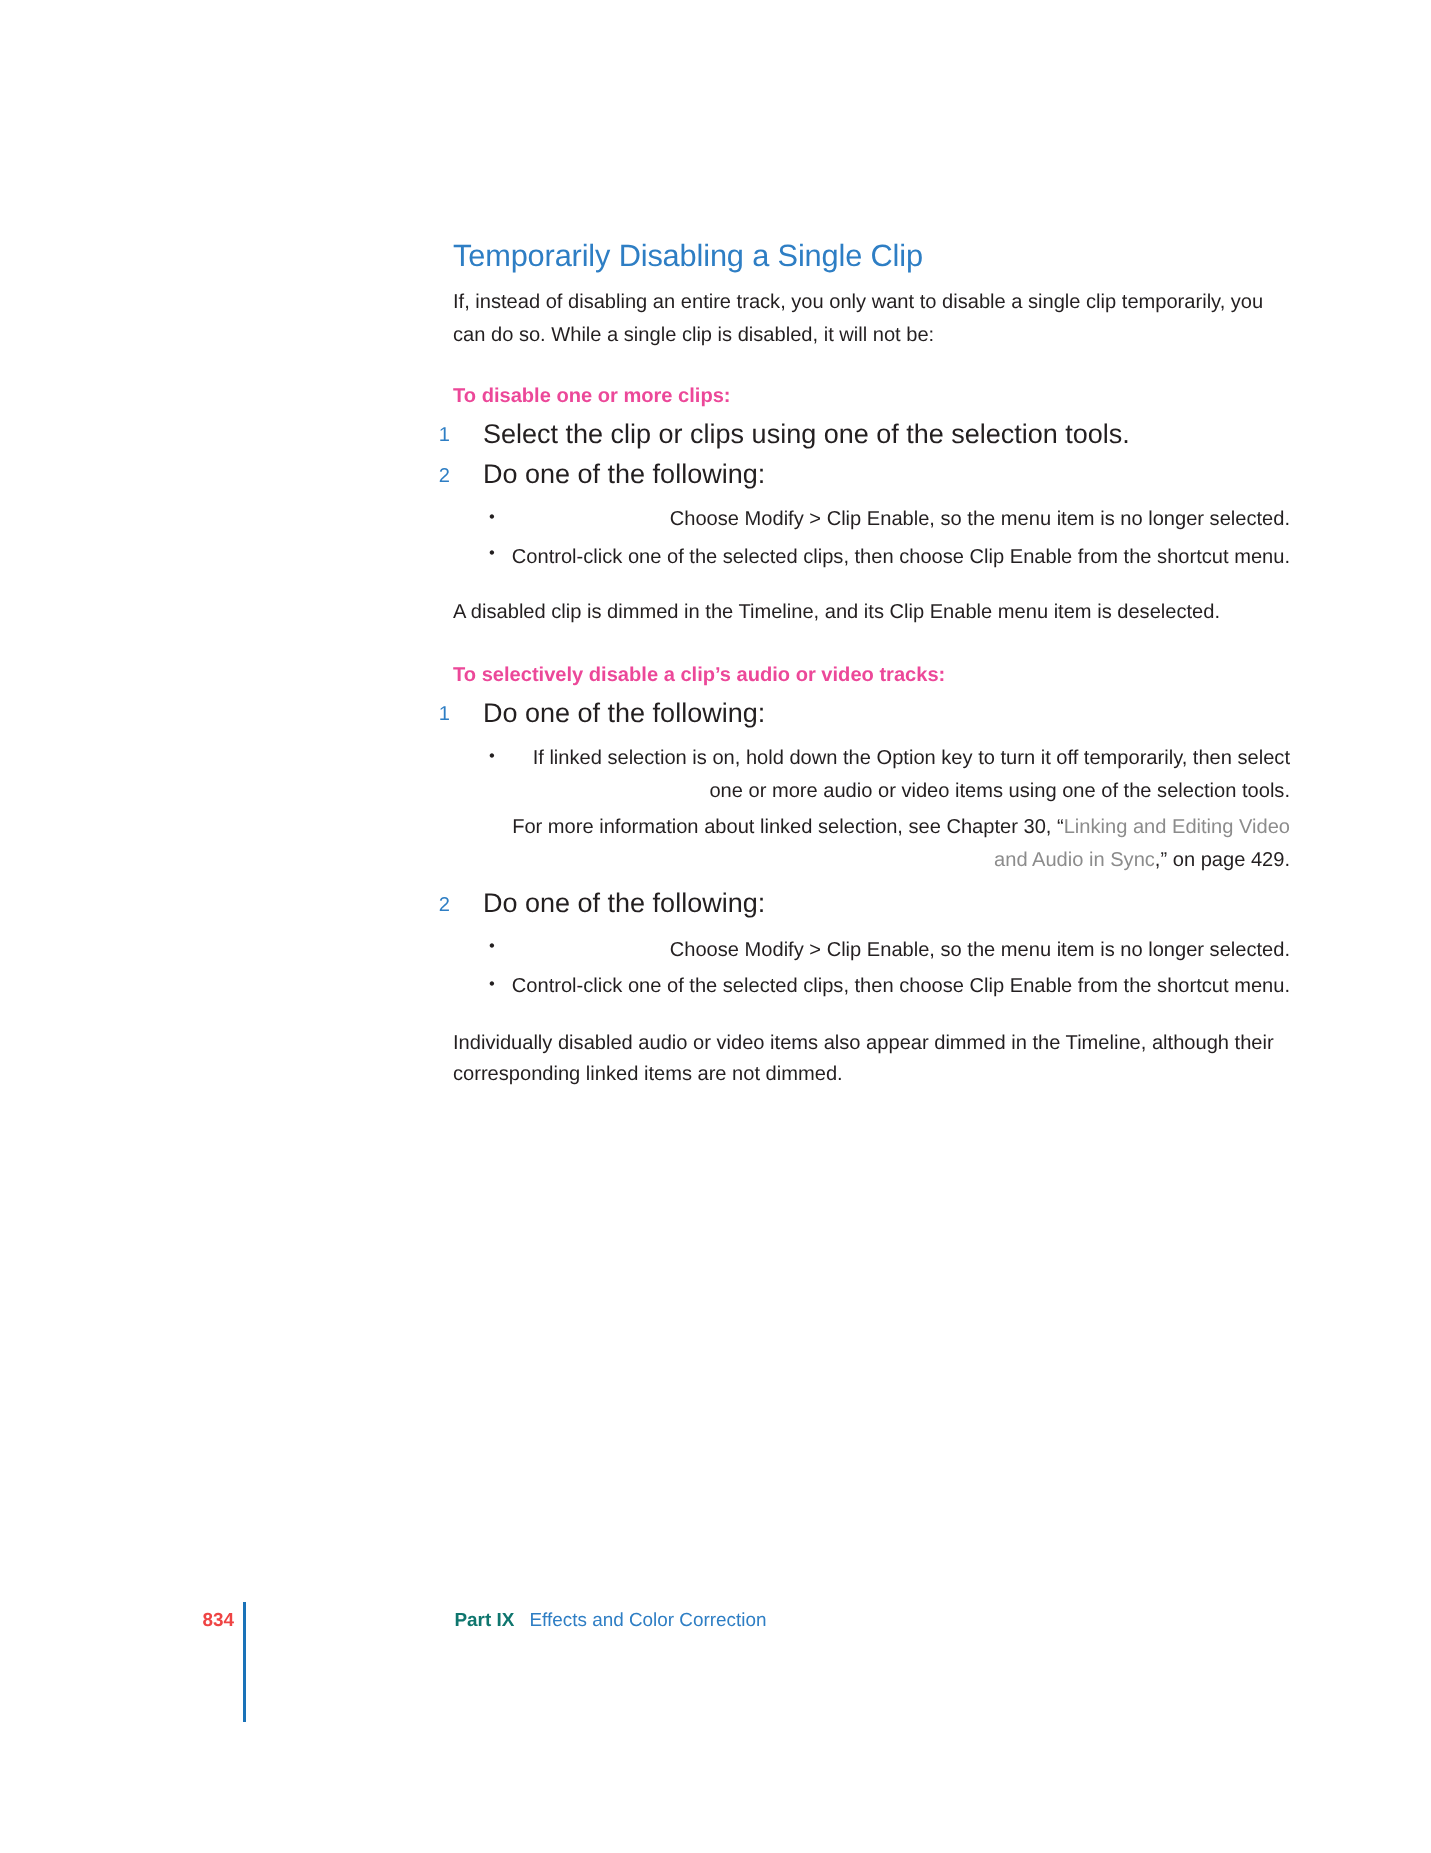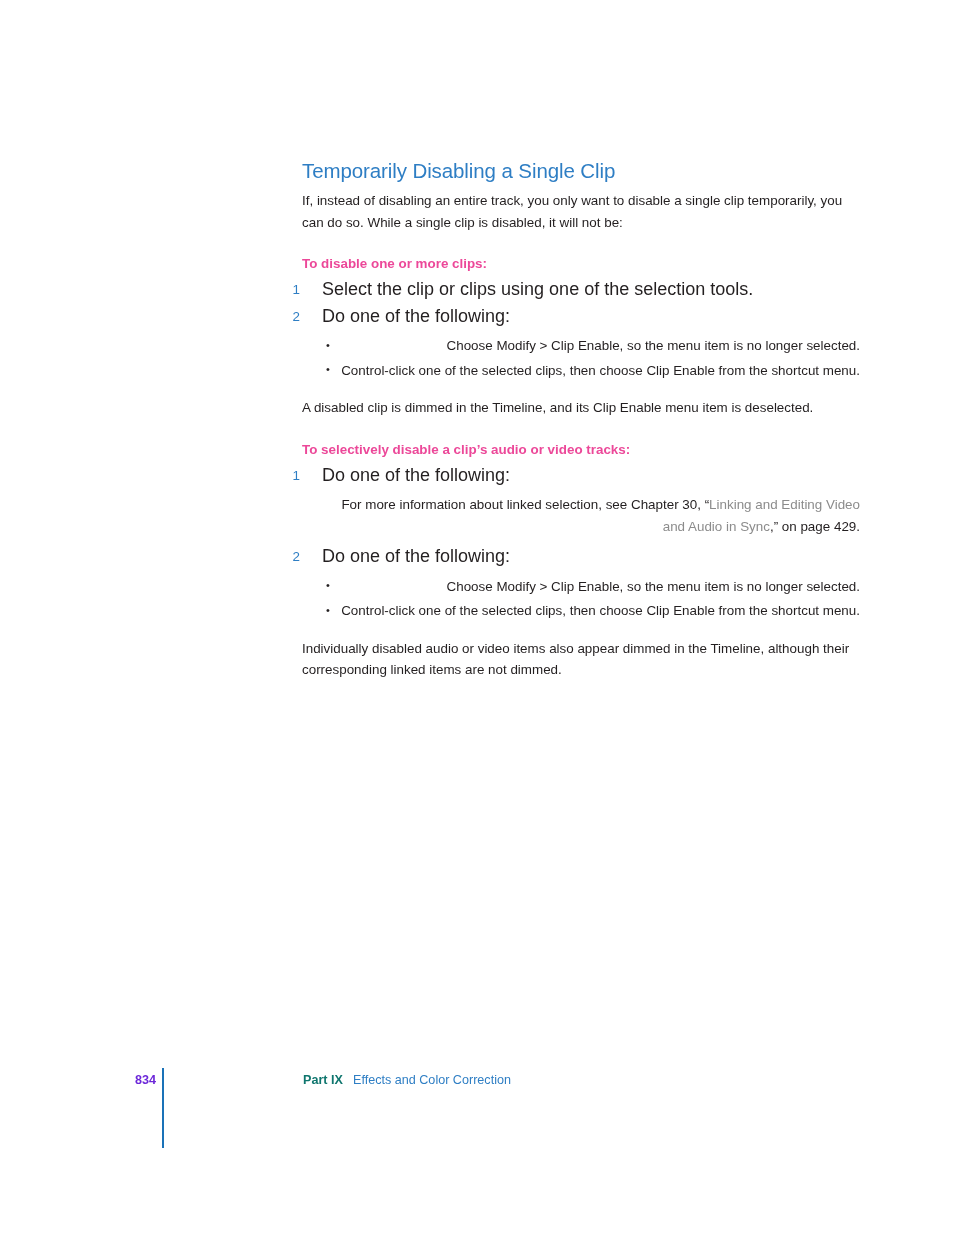--- a/index.html
+++ b/index.html
@@ -152,21 +152,21 @@
     height: 90px;
   }
   .folio {
     position: absolute;
     left: 96px;
     top: 4px;
     width: 24px;
     text-align: right;
     font-size: 12.6px;
     font-weight: bold;
-    color: #6d28d9;
+    color: #ef4444;
     line-height: 16px;
   }
   .footer-rule {
     position: absolute;
     left: 126px;
     top: 0px;
     width: 2px;
     height: 80px;
     background: #1a72b8;
   }
@@ -219,20 +219,21 @@
 
     <p class="note-para">A disabled clip is dimmed in the Timeline, and its Clip Enable menu item is deselected.</p>
 
     <h2 class="section-title">To selectively disable a clip’s audio or video tracks:</h2>
 
     <ol class="steps">
       <li>
         <span class="step-num">1</span>
         <span class="step-text">Do one of the following:</span>
         <ul class="sub-list">
+          <li>If linked selection is on, hold down the Option key to turn it off temporarily, then select one or more audio or video items using one of the selection tools.</li>
           <li class="no-bullet"><span>For more information about linked selection, see Chapter 30, “</span><span class="xref">Linking and Editing Video and Audio in Sync</span><span>,” on page 429.</span></li>
         </ul>
       </li>
       <li style="margin-top:9px;">
         <span class="step-num">2</span>
         <span class="step-text">Do one of the following:</span>
         <ul class="sub-list">
           <li>Choose Modify &gt; Clip Enable, so the menu item is no longer selected.</li>
           <li>Control-click one of the selected clips, then choose Clip Enable from the shortcut menu.</li>
         </ul>

